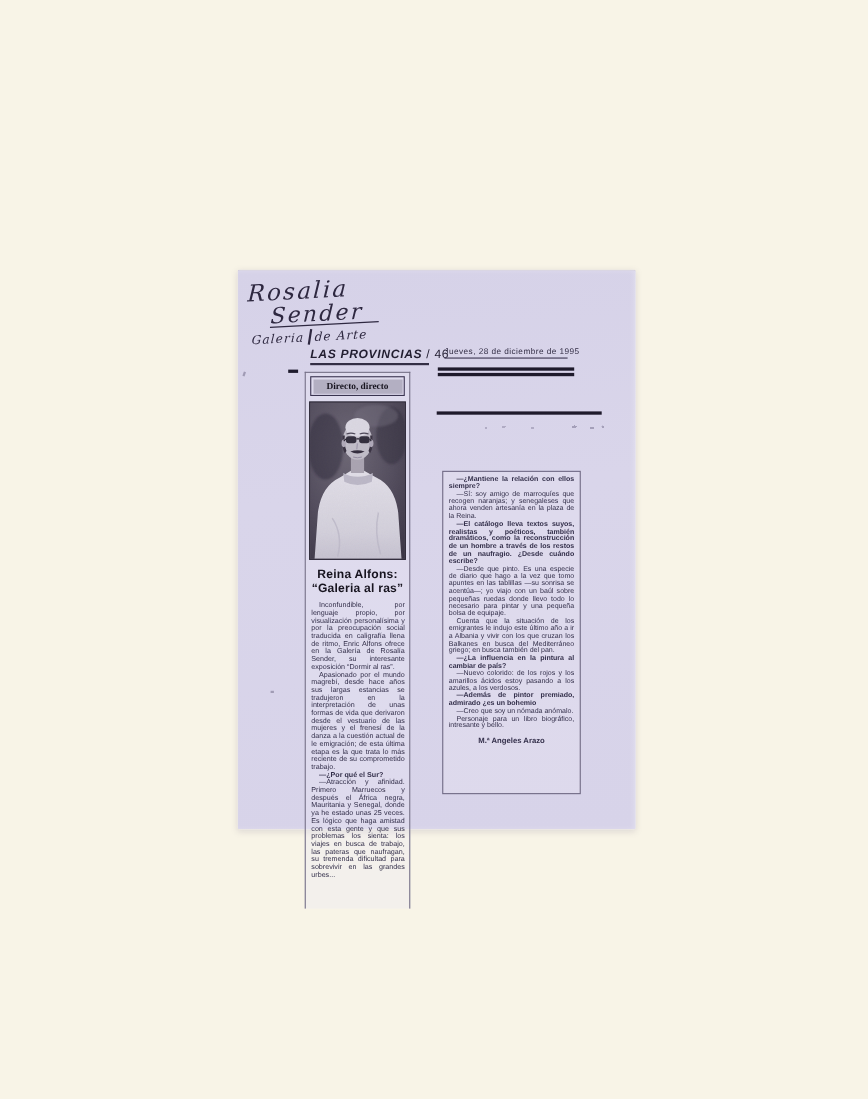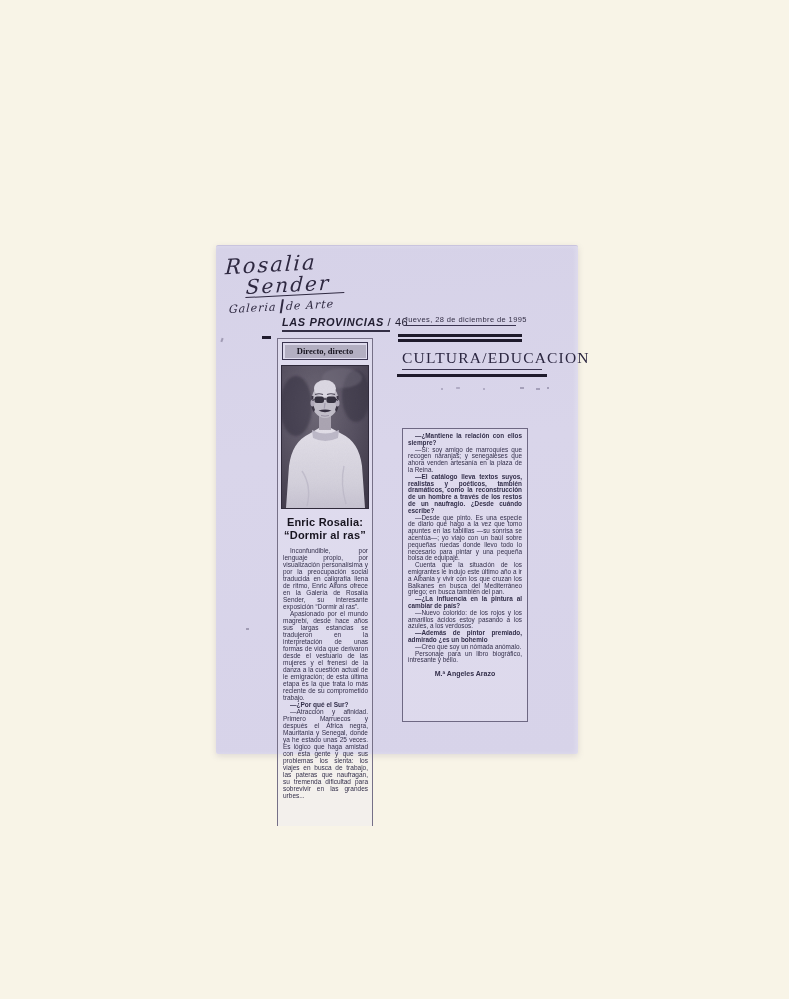--- a/index.html
+++ b/index.html
@@ -85,24 +85,20 @@
       <div class="mh-rule"></div>
     </div>
     <div class="tick-dash"></div>
 
     <div class="dateline">
       <div class="dl-text">Jueves, 28 de diciembre de 1995</div>
       <div class="dl-rule"></div>
     </div>
     <div class="dbar b1"></div>
     <div class="dbar b2"></div>
-    <div class="section">
-      <div class="sec-title">CULTURA/EDUCACION</div>
-      <div class="sec-rule"></div>
-    </div>
     <div class="sec-bar"></div>
     <div class="cut-fragments"></div>
 
     <div class="col-left">
       <div class="kicker-box">
         <div class="kicker-band">Directo, directo</div>
       </div>
 
       <svg class="photo-frame" viewBox="0 0 86 142" xmlns="http://www.w3.org/2000/svg" role="img" aria-label="Retrato de Enric Alfons">
         <defs>
@@ -151,22 +147,22 @@
         </g>
         <path d="M33,28.5 Q37,27 41,28.5" stroke="#4c4656" stroke-width="1.1" fill="none"></path>
         <path d="M45,28.5 Q49,27 53,28.5" stroke="#4c4656" stroke-width="1.1" fill="none"></path>
         <path d="M43,37 L42.3,42.5" stroke="#a39db0" stroke-width="1.2"></path>
         <path d="M36.5,44.5 Q43,42.3 49.5,44.5 Q43,48 36.5,44.5 Z" fill="#342e3e"></path>
         <path d="M39,49.5 Q43,50.8 47,49.5" stroke="#968fa2" stroke-width="0.9" fill="none"></path>
         <rect x="0" y="0" width="86" height="142" filter="url(#grainF)" opacity="0.10"></rect>
       </svg>
 
       <div class="headline">
-        <div>Enric Rosalia:</div>
-        <div>“Dormir al ras”</div>
+        <div>Reina Alfons:</div>
+        <div>“Galeria al ras”</div>
       </div>
 
       <div class="body-text">
           <p class="para normal">Inconfundible, por lenguaje propio, por visualización personalísima y por la preocupación social traducida en caligrafía llena de ritmo, Enric Alfons ofrece en la Galería de Rosalía Sender, su interesante exposición “Dormir al ras”.</p>
           <p class="para normal">Apasionado por el mundo magrebí, desde hace años sus largas estancias se tradujeron en la interpretación de unas formas de vida que derivaron desde el vestuario de las mujeres y el frenesí de la danza a la cuestión actual de le emigración; de esta última etapa es la que trata lo más reciente de su comprometido trabajo.</p>
           <p class="para question">—¿Por qué el Sur?</p>
           <p class="para normal">—Atracción y afinidad. Primero Marruecos y después el África negra, Mauritania y Senegal, donde ya he estado unas 25 veces. Es lógico que haga amistad con esta gente y que sus problemas los sienta: los viajes en busca de trabajo, las pateras que naufragan, su tremenda dificultad para sobrevivir en las grandes urbes...</p>
         </div>
     </div>
 

